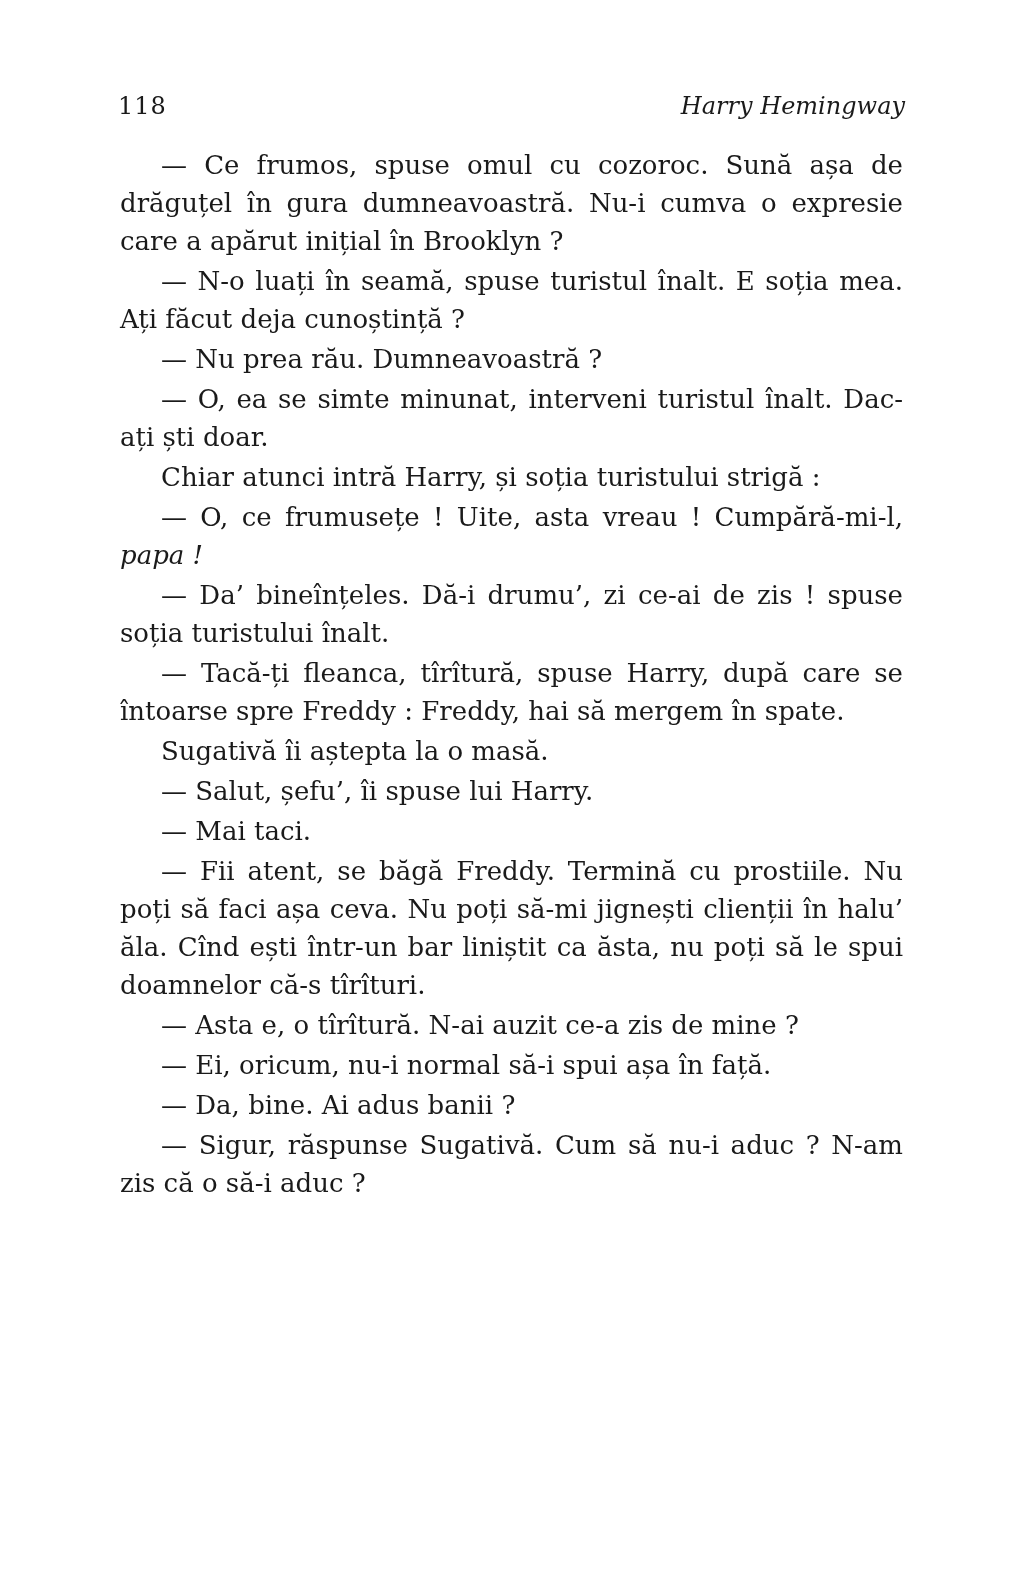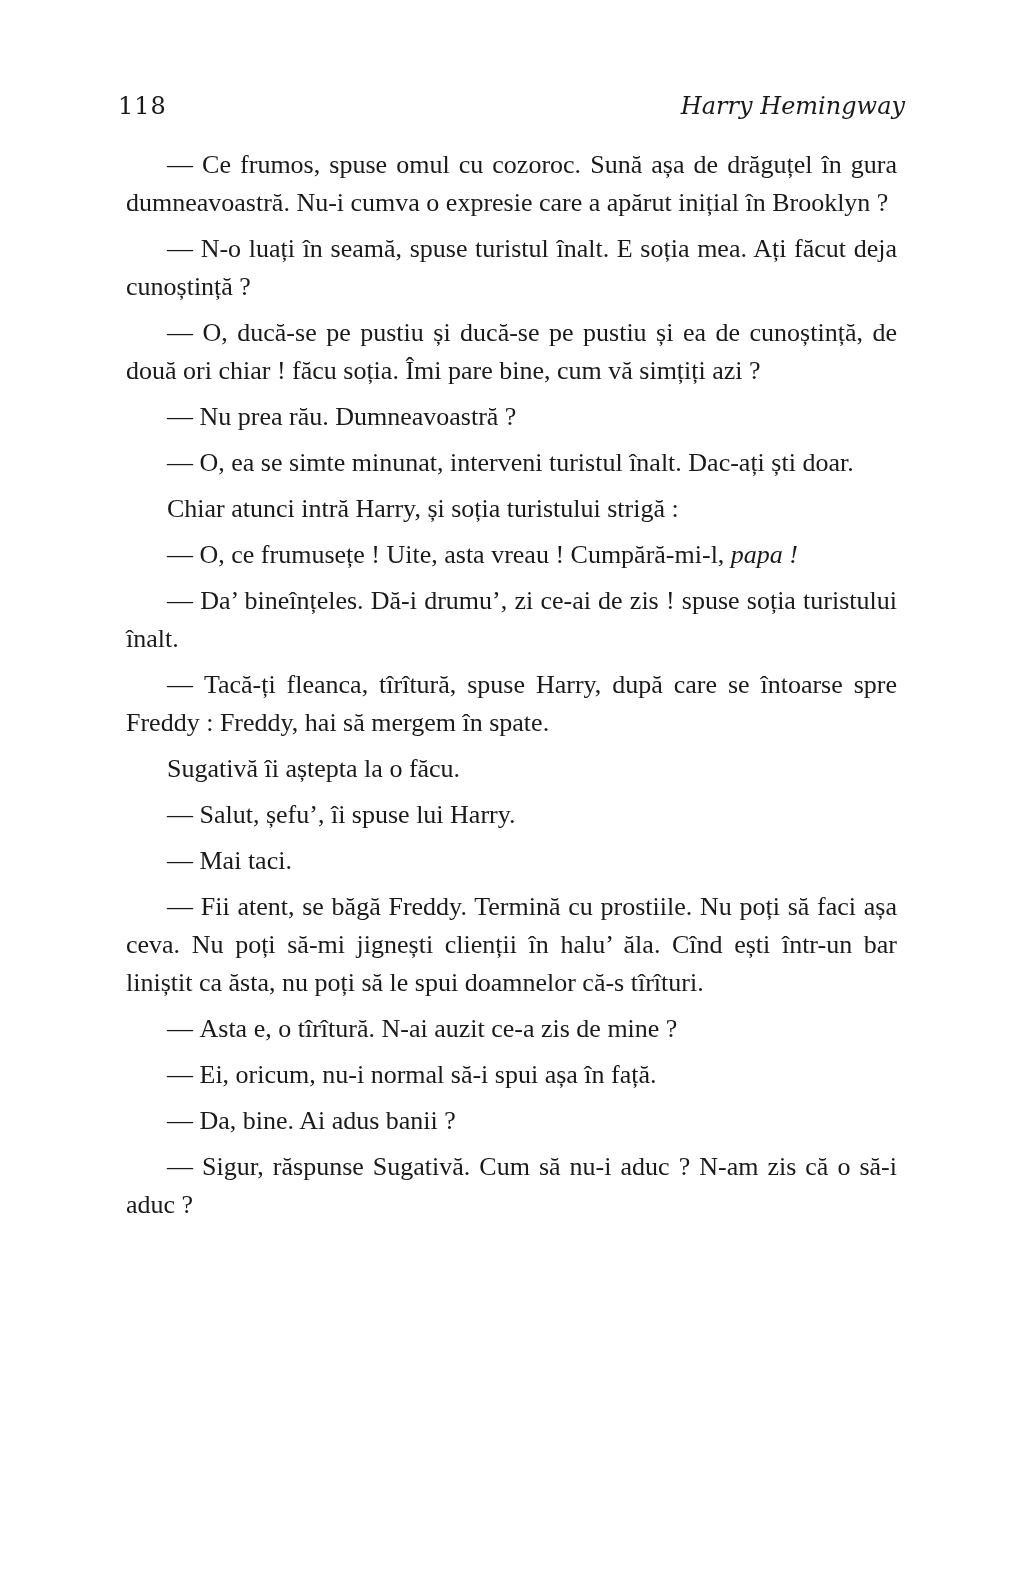--- a/index.html
+++ b/index.html
@@ -37,48 +37,46 @@
   .running-title {
     font-style: italic;
   }
   .content {
     font-size: 26px;
     line-height: 38px;
     text-align: justify;
     hyphens: none;
   }
   .content p {
-    margin: 8px;
+    margin: 2px;
     padding: 0;
     text-indent: 41px;
-    font-family: Liberation Serif, serif;
   }
   .content .italic {
     font-style: italic;
   }
 </style>
 </head>
 <body style="background: rgb(255, 255, 255); color: rgb(26, 26, 26);">
 
 <div class="page">
   <div class="page-header">
     <span class="page-number">118</span>
     <span class="running-title">Harry Hemingway</span>
   </div>
   <div class="content">
       <p><span>—&nbsp;Ce frumos, spuse omul cu cozoroc. Sună așa de drăguțel în gura dumneavoastră. Nu-i cumva o expresie care a apărut inițial în Brooklyn&nbsp;?</span></p>
       <p><span>—&nbsp;N-o luați în seamă, spuse turistul înalt. E soția mea. Ați făcut deja cunoștință&nbsp;?</span></p>
-      <p><span>—&nbsp;O, ducă-se pe pustiu și ducă-se pe pustiu și ea de cunoștință, de două ori chiar&nbsp;! făcu soția. Îmi pare bine, cum vă simțiți azi&nbsp;?</span></p>
       <p><span>—&nbsp;Nu prea rău. Dumneavoastră&nbsp;?</span></p>
       <p><span>—&nbsp;O, ea se simte minunat, interveni turistul înalt. Dac-ați ști doar.</span></p>
       <p><span>Chiar atunci intră Harry, și soția turistului strigă&nbsp;:</span></p>
       <p><span>—&nbsp;O, ce frumusețe&nbsp;! Uite, asta vreau&nbsp;! Cumpără-mi-l, </span><span class="italic">papa&nbsp;!</span></p>
       <p><span>—&nbsp;Da’ bineînțeles. Dă-i drumu’, zi ce-ai de zis&nbsp;! spuse soția turistului înalt.</span></p>
       <p><span>—&nbsp;Tacă-ți fleanca, tîrîtură, spuse Harry, după care se întoarse spre Freddy&nbsp;: Freddy, hai să mergem în spate.</span></p>
-      <p><span>Sugativă îi aștepta la o făcu.</span></p>
+      <p><span>Sugativă îi aștepta la o masă.</span></p>
       <p><span>—&nbsp;Salut, șefu’, îi spuse lui Harry.</span></p>
       <p><span>—&nbsp;Mai taci.</span></p>
       <p><span>—&nbsp;Fii atent, se băgă Freddy. Termină cu prostiile. Nu poți să faci așa ceva. Nu poți să-mi jignești clienții în halu’ ăla. Cînd ești într-un bar liniștit ca ăsta, nu poți să le spui doamnelor că-s tîrîturi.</span></p>
       <p><span>—&nbsp;Asta e, o tîrîtură. N-ai auzit ce-a zis de mine&nbsp;?</span></p>
       <p><span>—&nbsp;Ei, oricum, nu-i normal să-i spui așa în față.</span></p>
       <p><span>—&nbsp;Da, bine. Ai adus banii&nbsp;?</span></p>
       <p><span>—&nbsp;Sigur, răspunse Sugativă. Cum să nu-i aduc&nbsp;? N-am zis că o să-i aduc&nbsp;?</span></p>
     </div>
 </div>
 

